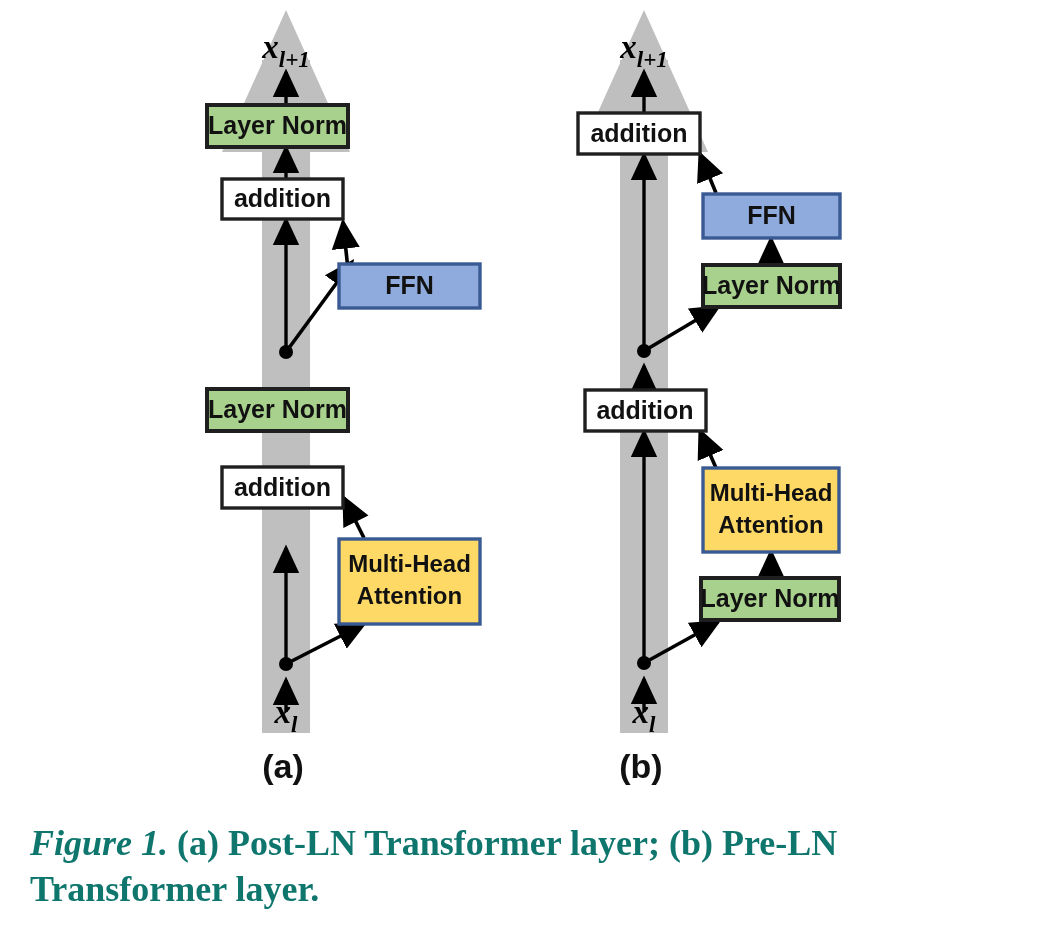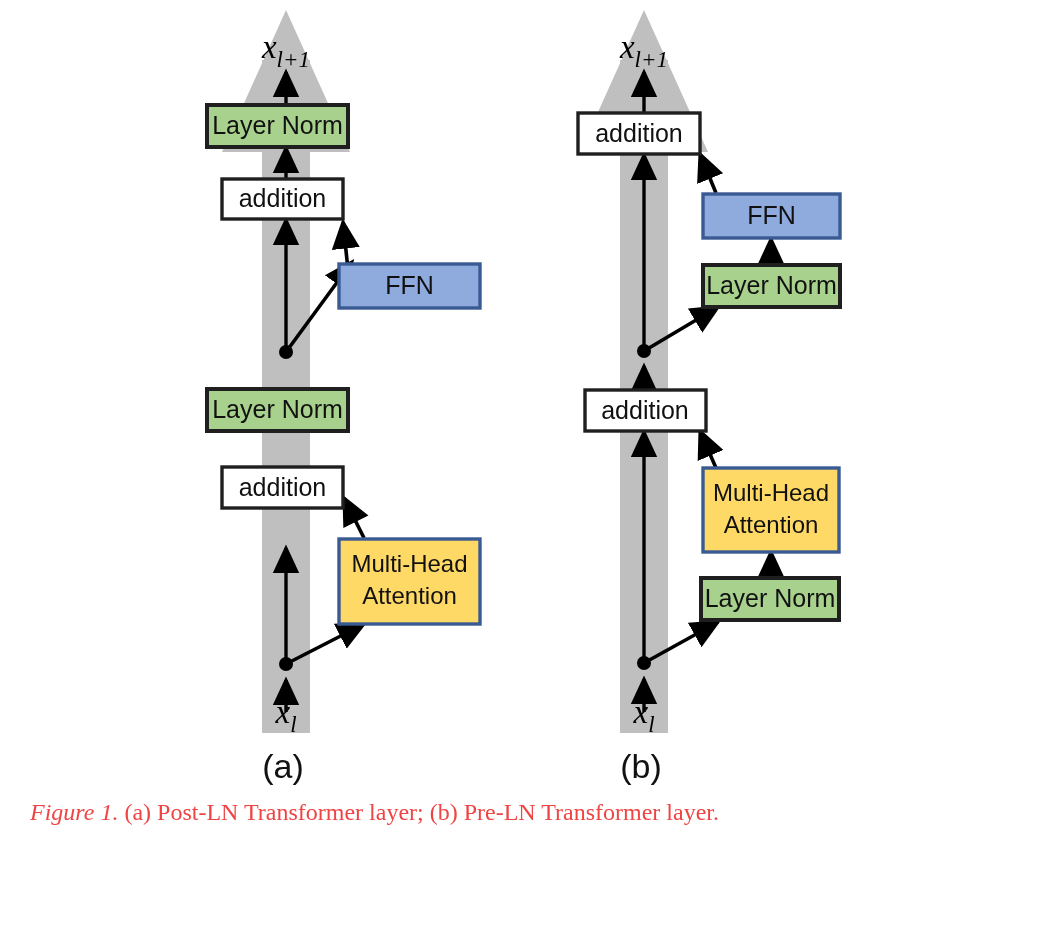--- a/index.html
+++ b/index.html
@@ -11,20 +11,21 @@
     width: 1046px;
     height: 936px;
     font-family: "Liberation Sans", sans-serif;
     color: #000000;
     overflow: hidden;
   }
   #root {
     position: relative;
     width: 930px;
     height: 936px;
+    font-weight: bold;
   }
   .figure-canvas {
     position: absolute;
     left: 0;
     top: 0;
     width: 1046px;
     height: 800px;
   }
   .figure-canvas svg {
     display: block;
@@ -51,26 +52,26 @@
     font-size: 33px;
     fill: #000000;
     text-anchor: middle;
   }
   .flow-var .sub {
     font-size: 23px;
   }
   .caption {
     position: absolute;
     left: 30px;
-    top: 797px;
+    top: 820px;
     width: 990px;
     font-family: "Liberation Serif", serif;
-    font-size: 24px;
+    font-size: 36px;
     line-height: 1.28;
-    color: #ef4444;
+    color: #0f766e;
   }
   .caption .fig-num {
     font-style: italic;
   }
 </style>
 </head>
 <body>
 
 <div id="root">
 

